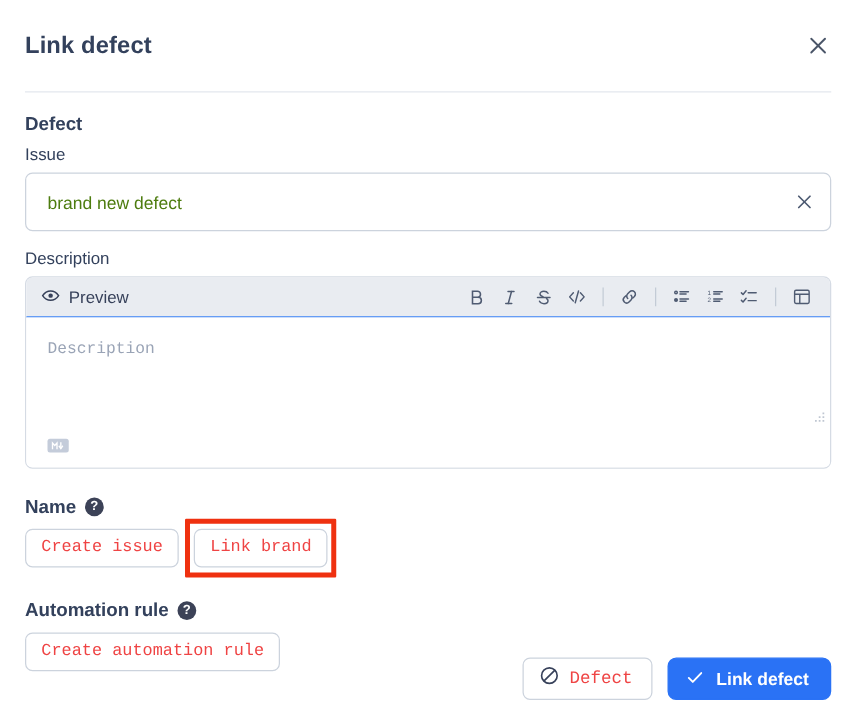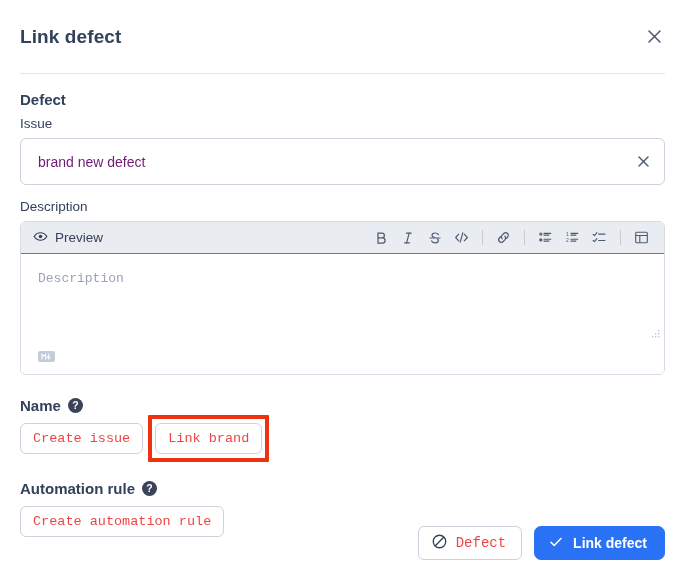--- a/index.html
+++ b/index.html
@@ -92,21 +92,21 @@
     background: #fff;
     display: flex;
     align-items: center;
   }
   .text-input {
     flex: 1;
     border: none;
     outline: none;
     font-family: "Liberation Sans", sans-serif;
     font-size: 14px;
-    color: #701a75;
+    color: #4d7c0f;
     background: transparent;
     padding: 0 36px 0 17px;
     height: 100%;
     box-sizing: border-box;
   }
   .input-clear {
     position: absolute;
     right: 12px;
     top: 50%;
     transform: translateY(-50%);

